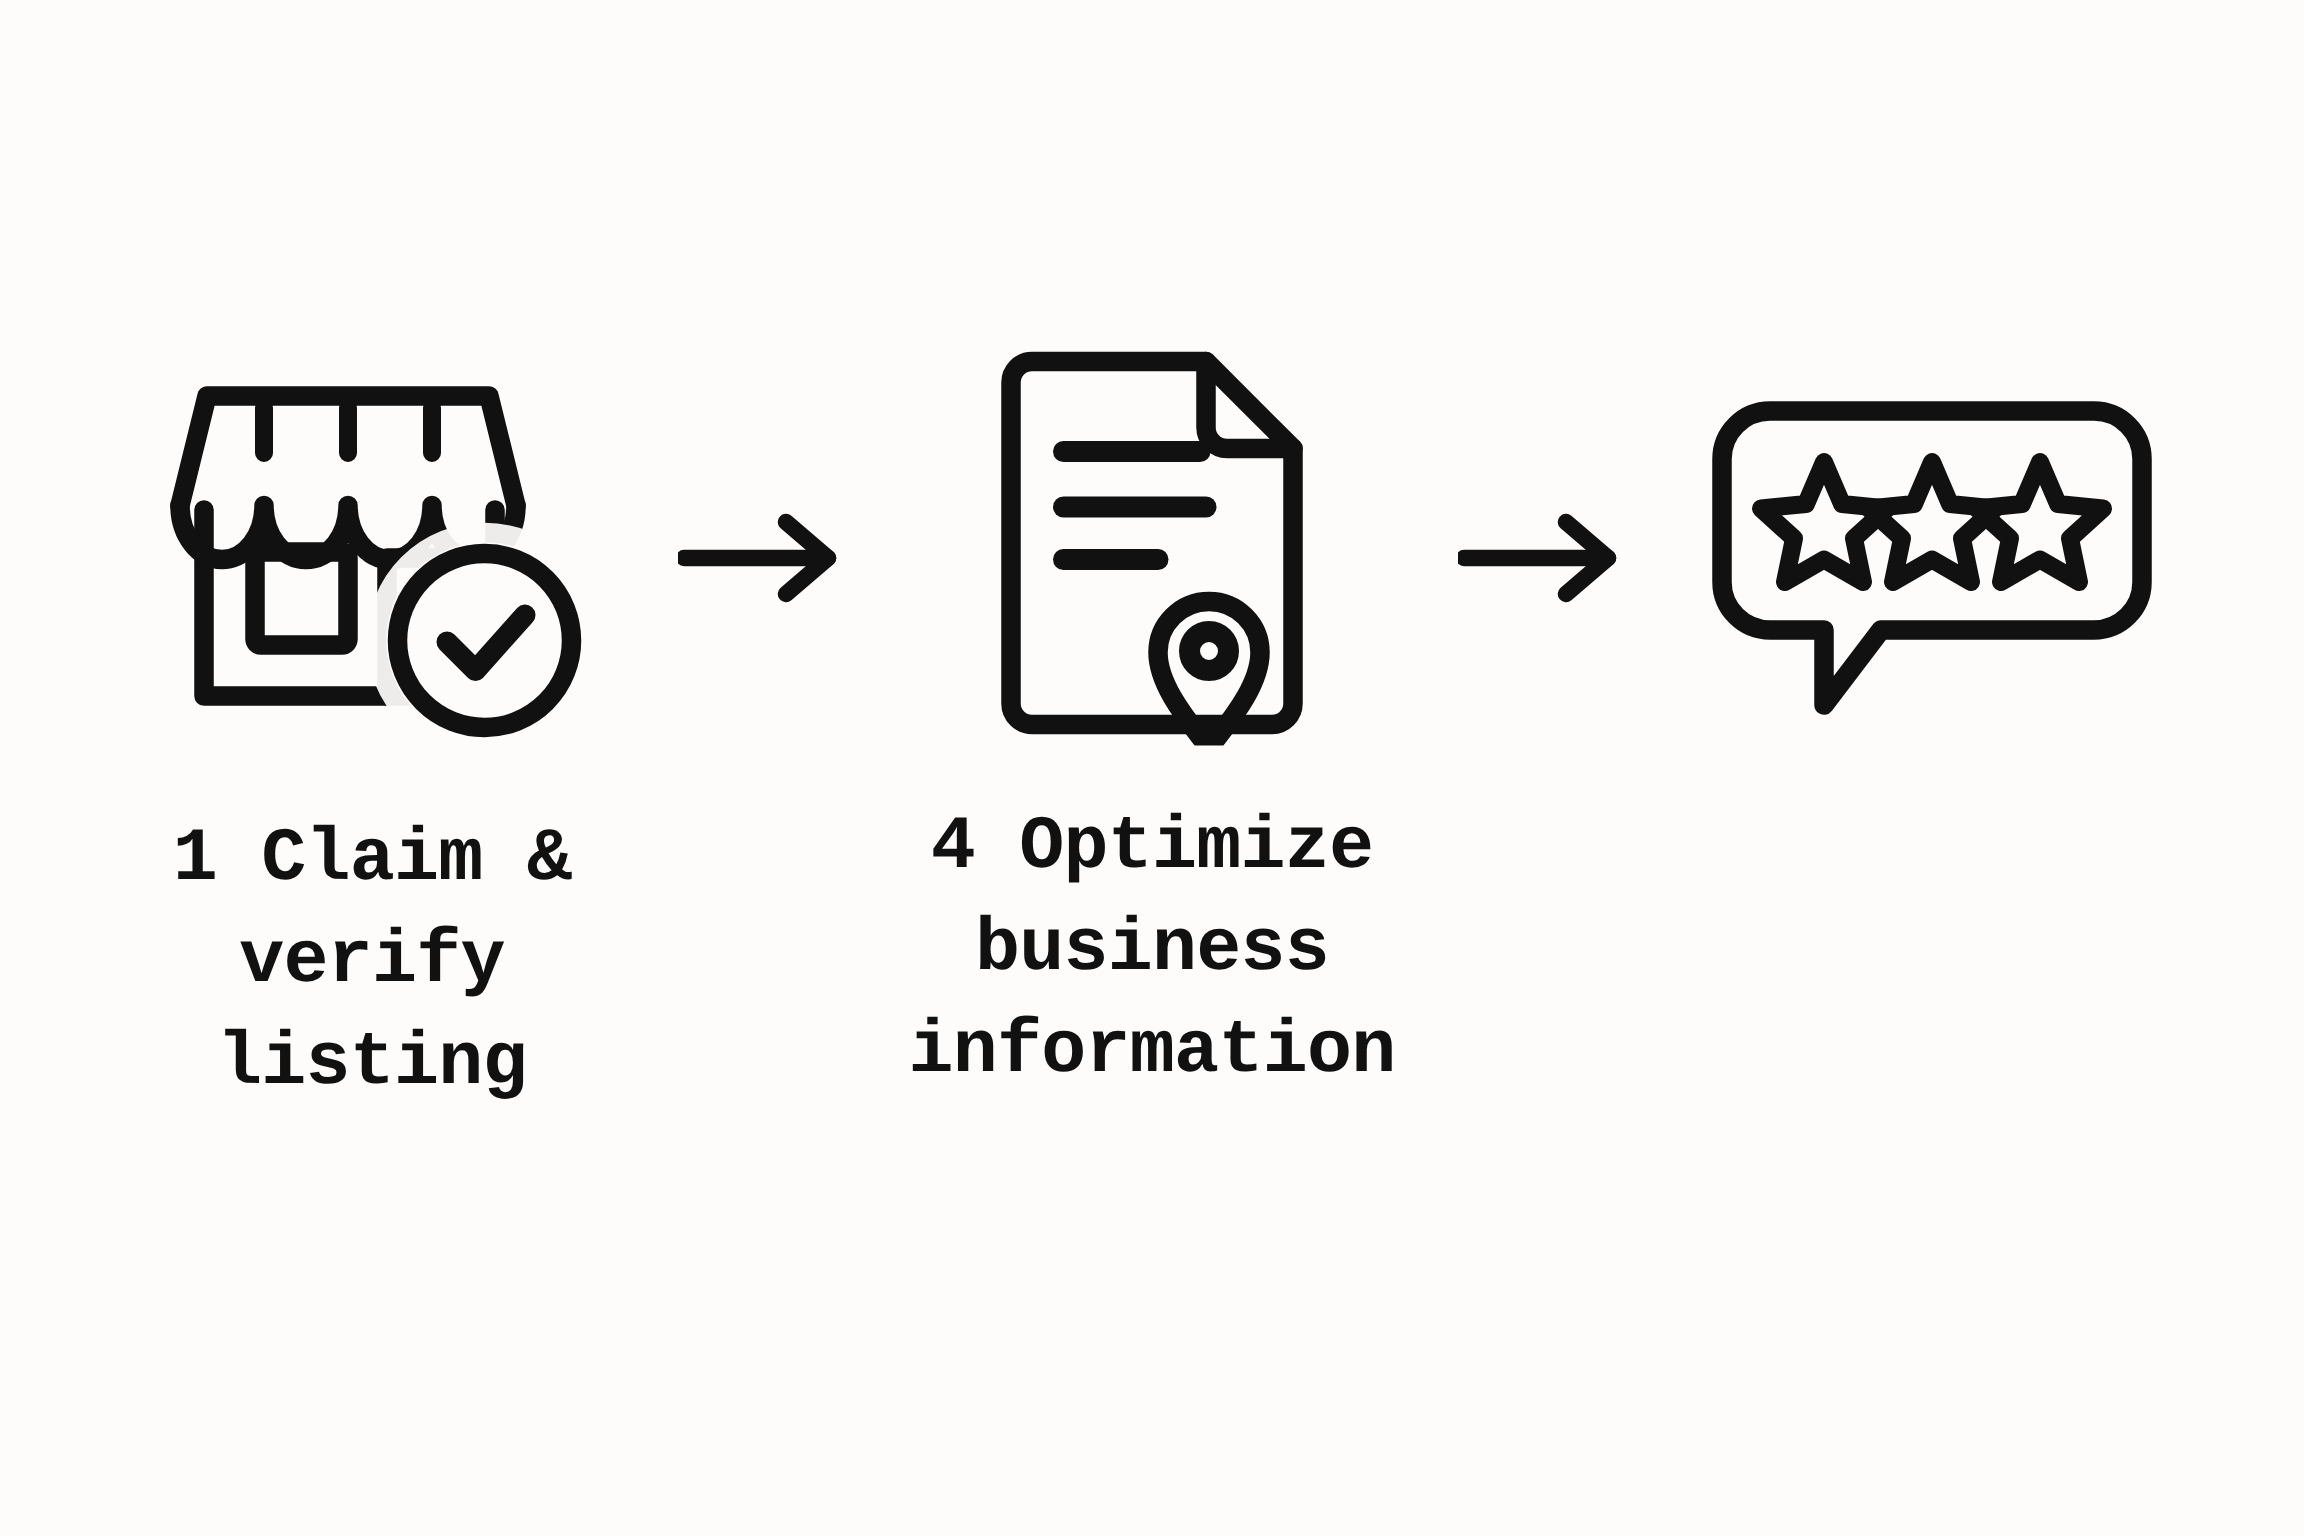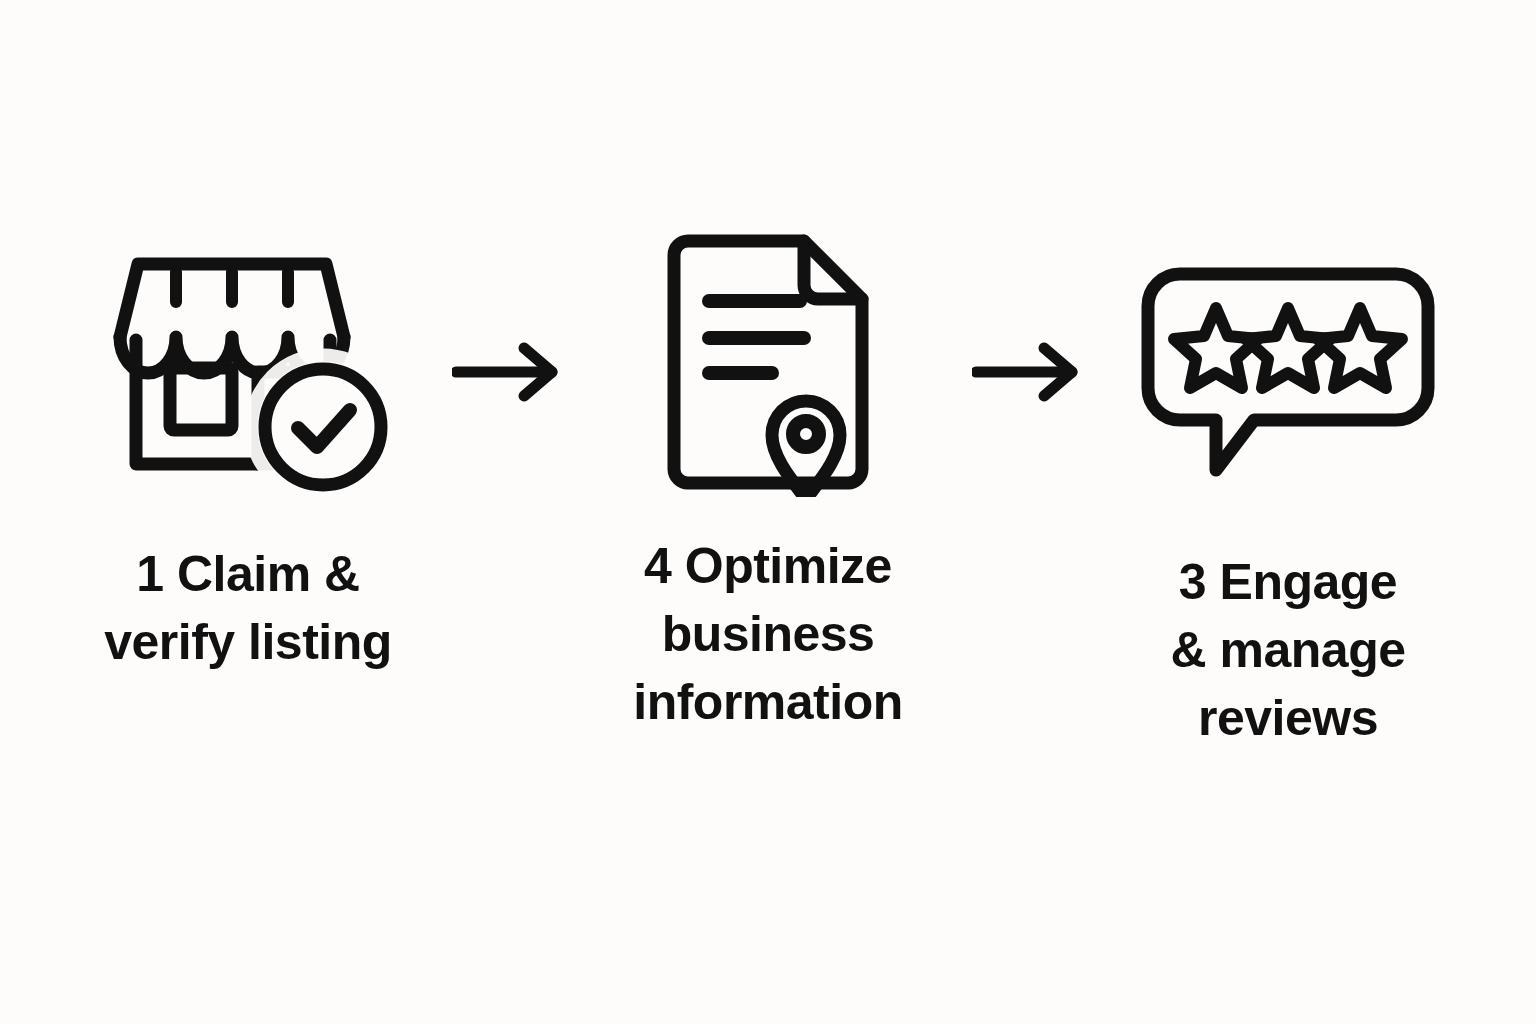--- a/index.html
+++ b/index.html
@@ -60,21 +60,21 @@
 
   .step-label {
     margin-top: 14px;
     width: 360px;
     text-align: center;
     font-size: 50px;
     line-height: 1.36;
     font-weight: bold;
     color: #111111;
     letter-spacing: -0.5px;
-    font-family: Liberation Sans, sans-serif;
+    font-family: Liberation Mono, monospace;
     white-space: pre-line;
   }
 
   
   .arrow-slot {
     width: 140px;
     height: 300px;
     margin-top: 222px;
     display: flex;
     align-items: center;
@@ -190,19 +190,16 @@
                    H116 L78 206 V156 H42 a32 32 0 0 1 -32 -32 V42 a32 32 0 0 1 32 -32 Z"></path>
 
           <g stroke-width="12">
             <path d="M78 44 L90 72 L120 75 L98 95 L104 124 L78 109 L52 124 L58 95 L36 75 L66 72 Z"></path>
             <path d="M150 44 L162 72 L192 75 L170 95 L176 124 L150 109 L124 124 L130 95 L108 75 L138 72 Z"></path>
             <path d="M222 44 L234 72 L264 75 L242 95 L248 124 L222 109 L196 124 L202 95 L180 75 L210 72 Z"></path>
           </g>
         </svg>
       </div>
 
-      <div class="step-label">3  Engage
-&amp; manage
-reviews</div>
     </div>
 
   </div>
 </div>
 
 </body></html>

